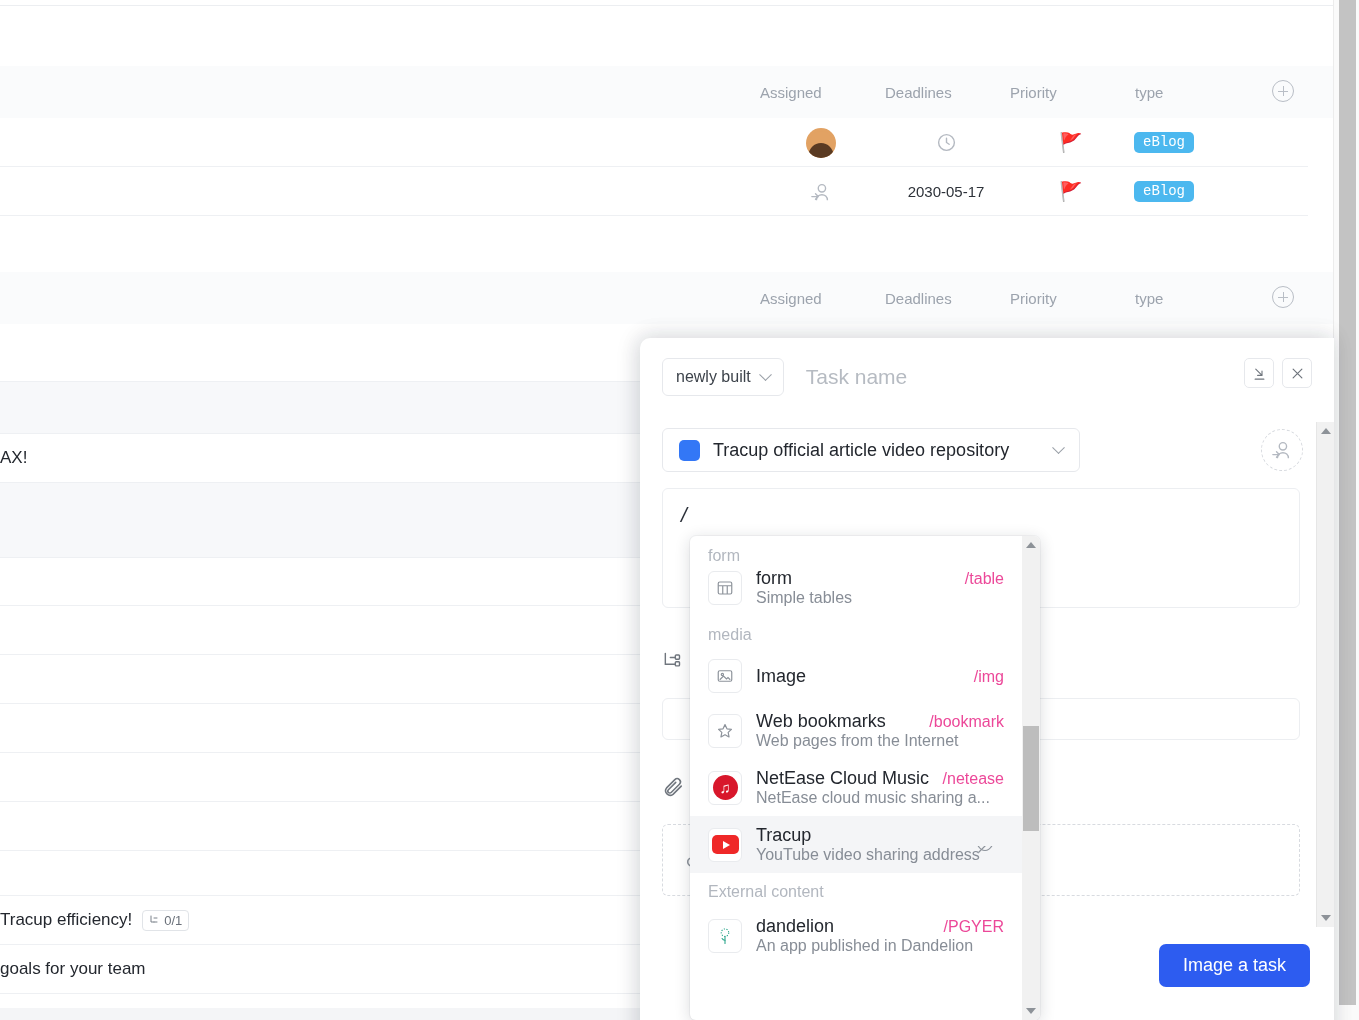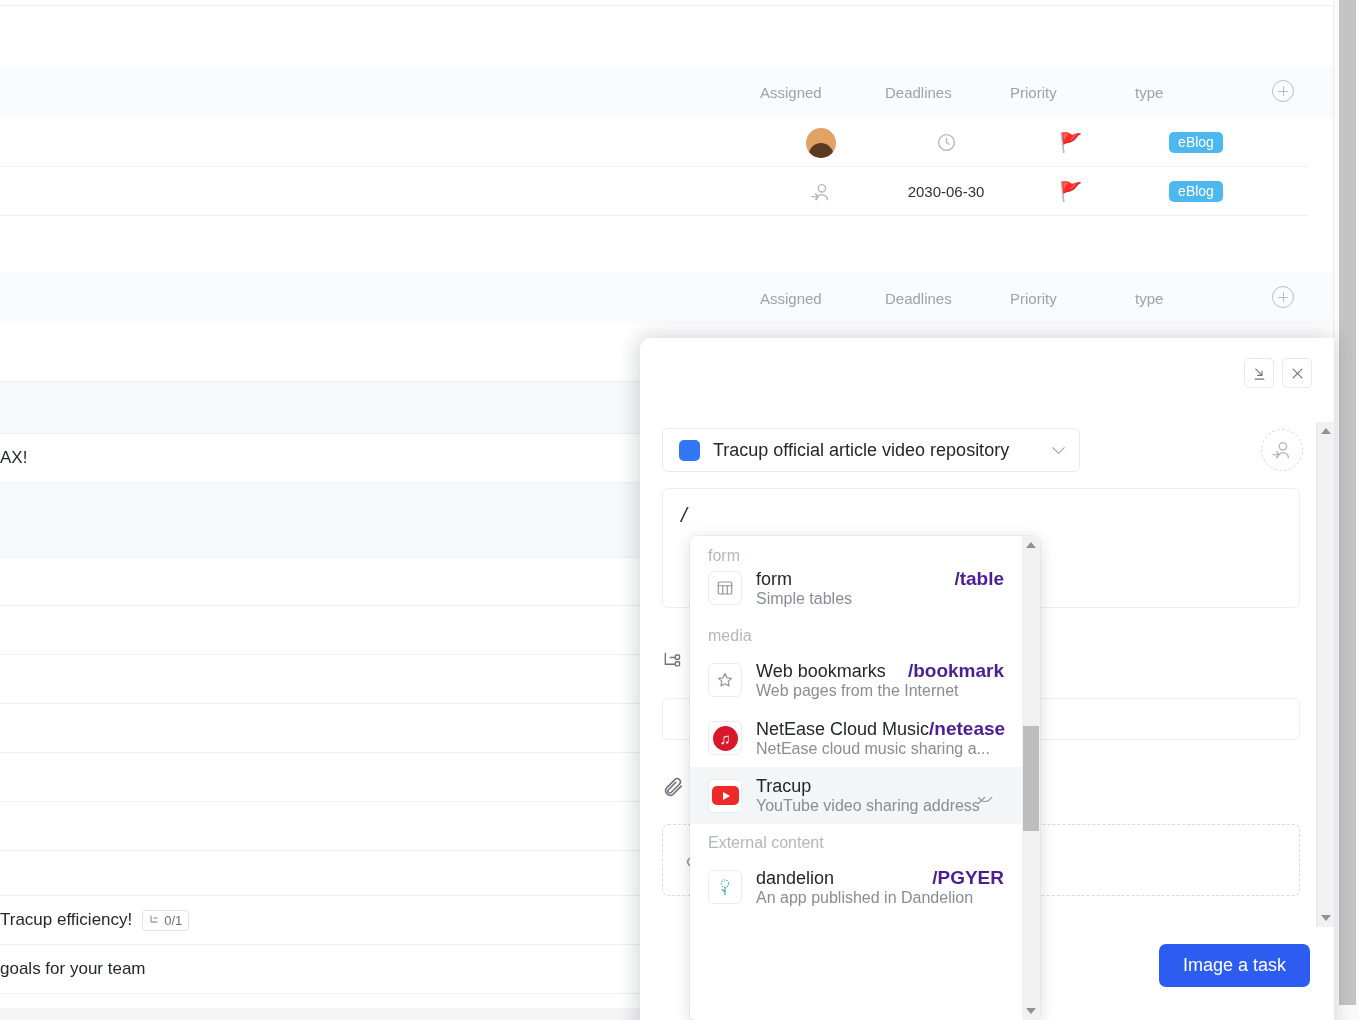--- a/index.html
+++ b/index.html
@@ -41,21 +41,21 @@
   .plus-circle::after  { top: 5px; left: 9.6px; height: 10px; width: 1.4px; }
 
   .grid-row {
     position: absolute; left: 0; width: 1308px; height: 49px;
     background: #ffffff; border-bottom: 1px solid #eef0f3;
   }
   .cell { position: absolute; top: 0; height: 49px; display: flex; align-items: center; justify-content: center; }
   .c-assigned { left: 760px; width: 122px; }
   .c-deadlines { left: 885px; width: 122px; font-size: 15px; color: #2d3239; }
   .c-priority { left: 1010px; width: 122px; }
-  .c-type { left: 1135px; width: 122px; }
+  .c-type { left: 1103px; width: 122px; font-family: Liberation Mono, monospace; }
 
   .avatar-img {
     width: 30px; height: 30px; border-radius: 50%;
     background: #e2a263; position: relative; overflow: hidden;
   }
   .avatar-img::after {
     content: ""; position: absolute; left: 50%; bottom: -2px; transform: translateX(-50%);
     width: 25px; height: 17px; border-radius: 13px 13px 4px 4px; background: #5a3a22;
   }
   .avatar-img::before {
@@ -213,21 +213,21 @@
     cursor: pointer;
   }
   .sm-item.active { background: #f4f5f7; }
   .sm-ico {
     width: 34px; height: 34px; border: 1px solid #e9ebee; border-radius: 6px;
     display: flex; align-items: center; justify-content: center; flex: none; background: #fff;
   }
   .sm-body { flex: 1; min-width: 0; }
   .sm-title-line { display: flex; align-items: baseline; }
   .sm-title { font-size: 18px; color: #23272e; white-space: nowrap; }
-  .sm-cmd { font-size: 19px; color: #4c1d95; margin-left: auto; white-space: nowrap; font-weight: bold; }
+  .sm-cmd { font-size: 16px; color: #ec4899; margin-left: auto; white-space: nowrap; }
   .sm-desc { font-size: 16px; color: #878d96; white-space: nowrap; overflow: hidden; text-overflow: ellipsis; }
 
   .sm-sb {
     position: absolute; right: 0; top: 0; width: 18px; height: 484px;
     background: #f1f1f1;
   }
   .sm-sb-thumb {
     position: absolute; left: 1px; width: 16px; background: #bdbdbd;
     top: 190px; height: 105px;
   }
@@ -286,21 +286,21 @@
     </div>
 
     <div class="grid-row" style="top:167px;">
       <div class="cell c-assigned">
         <svg width="22" height="22" viewBox="0 0 24 24" fill="none" stroke="#b4b9c1" stroke-width="1.5">
           <circle cx="13" cy="8" r="4"></circle>
             <path d="M7 21c0-4 3-6 6-6s6 2 6 6"></path>
             <path d="M2 17h6M6 14l3 3-3 3" stroke-linecap="round" stroke-linejoin="round"></path>
         </svg>
       </div>
-      <div class="cell c-deadlines">2030-06-30</div>
+      <div class="cell c-deadlines">2030-05-17</div>
       <div class="cell c-priority">
         <span class="flag">🚩</span>
       </div>
       <div class="cell c-type">
         <span class="tag-eblog">eBlog</span>
       </div>
     </div>
 
     <div class="grid-head" style="top:272px;">
       <div class="gh-col gh-assigned">Assigned</div>
@@ -348,20 +348,27 @@
 
     <div class="bottom-peek"></div>
   </div>
 
   <div class="page-scrollbar">
     <div class="page-scroll-thumb"></div>
   </div>
 
   <div class="modal">
 
+    <div class="modal-header">
+      <div class="status-select">
+        <span>newly built</span>
+        <span class="chev"></span>
+      </div>
+      <input class="task-name-input" placeholder="Task name" style="">
+    </div>
 
     <div class="hdr-btns">
       <div class="hdr-btn">
         <svg width="15" height="15" viewBox="0 0 24 24" fill="none" stroke="#70767e" stroke-width="1.8">
           <path d="M6 5l10 10M16 8v7h-7M5 21h14" stroke-linecap="round" stroke-linejoin="round"></path>
         </svg>
       </div>
       <div class="hdr-btn">
         <svg width="15" height="15" viewBox="0 0 24 24" fill="none" stroke="#70767e" stroke-width="1.9">
           <path d="M5 5l14 14M19 5L5 19" stroke-linecap="round"></path>
@@ -437,20 +444,35 @@
           <div class="sm-title-line">
             <span class="sm-title">form</span>
             <span class="sm-cmd">/table</span>
           </div>
           <div class="sm-desc">Simple tables</div>
         </div>
       </div>
 
       <div class="sm-group">media</div>
 
+      <div class="sm-item">
+        <div class="sm-ico">
+          <svg width="18" height="18" viewBox="0 0 24 24" fill="none" stroke="#8d939b" stroke-width="1.6">
+            <rect x="3" y="5" width="18" height="14" rx="2"></rect>
+              <circle cx="8.5" cy="10" r="1.5"></circle>
+              <path d="M5 17l5-5 4 4 2-2 3 3"></path>
+          </svg>
+        </div>
+        <div class="sm-body">
+          <div class="sm-title-line">
+            <span class="sm-title">Image</span>
+            <span class="sm-cmd">/img</span>
+          </div>
+        </div>
+      </div>
 
       <div class="sm-item">
         <div class="sm-ico">
           <svg width="18" height="18" viewBox="0 0 24 24" fill="none" stroke="#8d939b" stroke-width="1.6">
             <path d="M12 3.5l2.6 5.6 6 .7-4.4 4.1 1.2 6-5.4-3-5.4 3 1.2-6L3.4 9.8l6-.7z" stroke-linejoin="round"></path>
           </svg>
         </div>
         <div class="sm-body">
           <div class="sm-title-line">
             <span class="sm-title">Web bookmarks</span>

